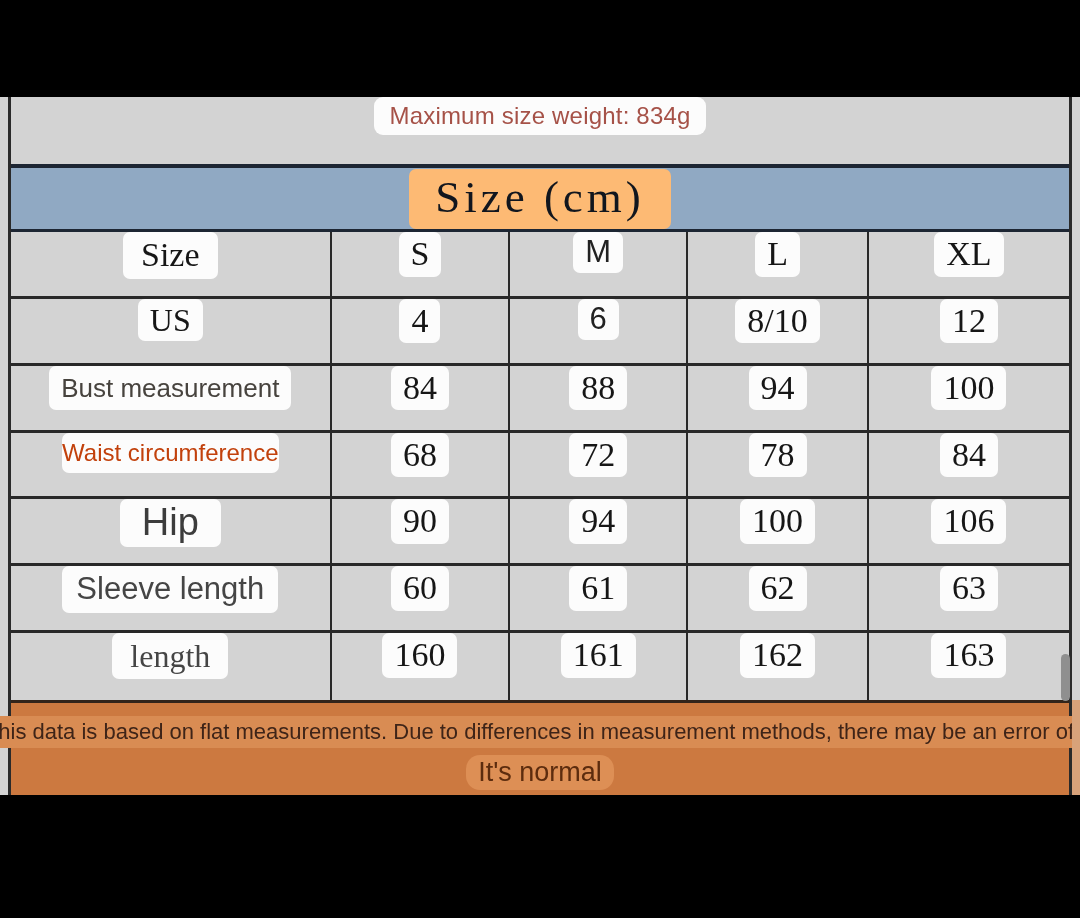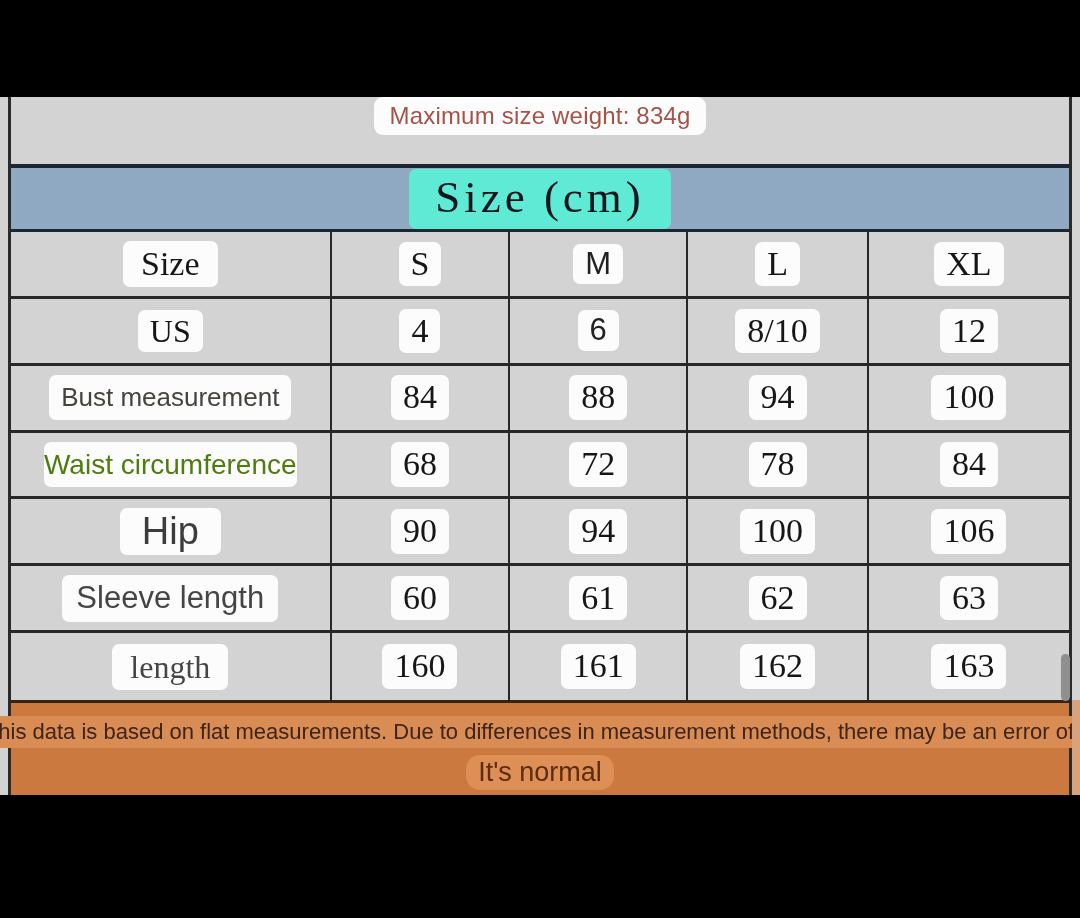--- a/index.html
+++ b/index.html
@@ -24,48 +24,48 @@
     background:#fcfcfc;border-radius:9px;padding:5px 15px;
     font-size:24px;color:#a65248;letter-spacing:0.2px;
   }
   
   .blue-band{
     height:68px;box-sizing:border-box;background:#90a9c3;
     border-top:4px solid #1d2633;border-bottom:3px solid #1d2633;
     display:flex;align-items:center;justify-content:center;
   }
   .blue-pill{
-    background:#5eead4;border-radius:7px;padding:2px 26px 6px 26px;
+    background:#fdba74;border-radius:7px;padding:2px 26px 6px 26px;
     font-family:"Liberation Serif","DejaVu Serif",serif;
     font-size:45px;color:#11161e;letter-spacing:4px;white-space:nowrap;
   }
   
   #size-grid{
     height:468px;display:grid;
     grid-template-columns:30.3% 16.9% 16.8% 17.1% 18.9%;
     grid-template-rows:repeat(7,1fr);
   }
   .cell{
     border-right:2px solid #282828;border-bottom:3px solid #282828;
-    display:flex;align-items:center;justify-content:center;overflow:hidden;
+    display:flex;align-items:flex-start;justify-content:center;overflow:hidden;
   }
   .cell.c4{border-right:none;}
   .cell.r6{border-bottom:none;}
   .pill{
     background:#fcfcfc;border-radius:7px;padding:1px 12px;
     font-family:"Liberation Serif","DejaVu Serif",serif;
     font-size:34px;color:#161616;white-space:nowrap;line-height:1.25;
   }
   .r0.c0 .pill{padding:2px 18px;}
   .r1.c0 .pill{font-size:32px;}
   
   .r0.c2 .pill,.r1.c2 .pill{font-family:"Liberation Sans",sans-serif;font-size:31px;color:#222;}
   
   .r2.c0 .pill{font-family:"Liberation Sans",sans-serif;font-size:26px;color:#47433e;padding:6px 12px;}
-  .r3.c0 .pill{font-family:"Liberation Sans",sans-serif;font-size:28px;color:#4d7c0f;padding:5px 0;}
+  .r3.c0 .pill{font-family:"Liberation Sans",sans-serif;font-size:24px;color:#c2410c;padding:5px 0;}
   .r4.c0 .pill{font-family:"Liberation Sans",sans-serif;font-size:38px;color:#3c3c3c;padding:0 22px;}
   .r5.c0 .pill{font-family:"Liberation Sans",sans-serif;font-size:31px;color:#454545;padding:4px 14px;}
   .r6.c0 .pill{font-family:Liberation Serif, serif;font-size:32px;color:#454545;padding:3px 18px;}
   
   .orange-band{
     flex:1;background:#cc7940;border-top:3px solid #33241a;
     display:flex;flex-direction:column;align-items:center;
   }
   .note-pill{
     margin-top:13px;background:#d98c53;border-radius:9px;padding:3px 10px;

